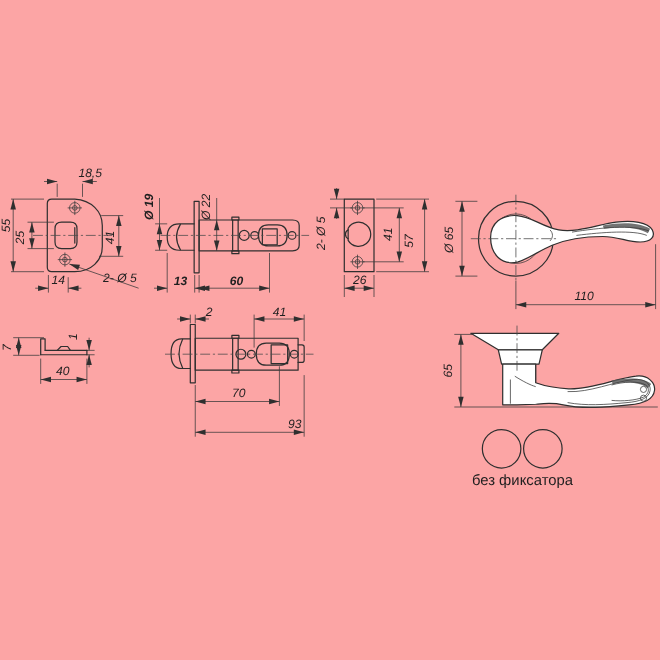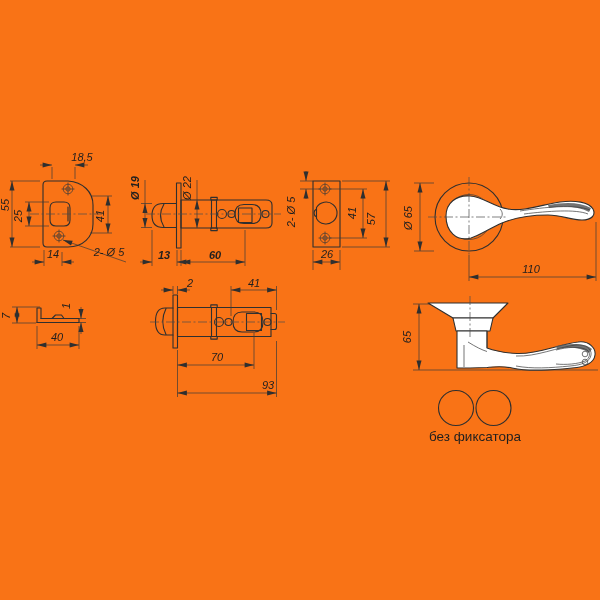--- a/index.html
+++ b/index.html
@@ -1,16 +1,16 @@
 <!DOCTYPE html>
 <html><head>
 <meta charset="utf-8">
 <style>
   html,body{margin:0;padding:0;background:#ffffff;}
-  .stage{position:relative;width:600px;height:600px;background:#f97316;overflow:hidden;
+  .stage{position:relative;width:600px;height:600px;background:#fca5a5;overflow:hidden;
          font-family:"Liberation Sans", sans-serif;}
   svg{display:block}
   .outline{fill:none;stroke:#2f2f2f;stroke-width:1.1;stroke-linejoin:round;stroke-linecap:round;}
   .outline-fill{fill:#ffffff;stroke:#2f2f2f;stroke-width:1.1;stroke-linejoin:round;}
   .thin{fill:none;stroke:#3a3a3a;stroke-width:0.7;}
   .center{fill:none;stroke:#4a4a4a;stroke-width:0.7;stroke-dasharray:9 2.5 2 2.5;}
   .dim{font:italic 11px "Liberation Sans", sans-serif;fill:#1f1f1f;text-anchor:middle;}
   .dimb{font-weight:bold;}
   .caption{font:13.5px "Liberation Sans", sans-serif;fill:#1f1f1f;text-anchor:middle;}
   .shade{fill:#5a5a5a;stroke:none;opacity:.85;}

